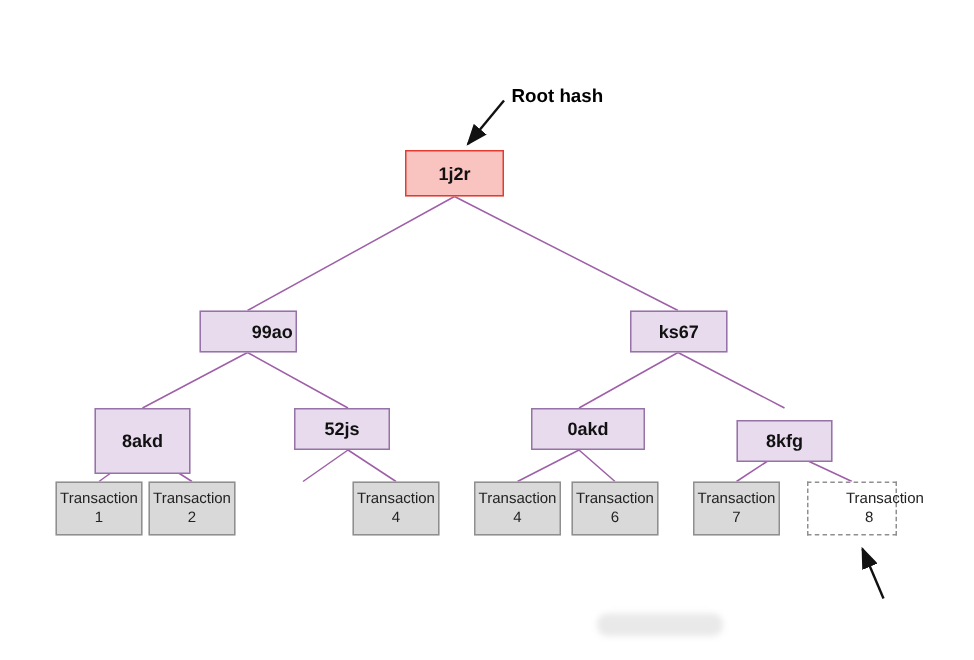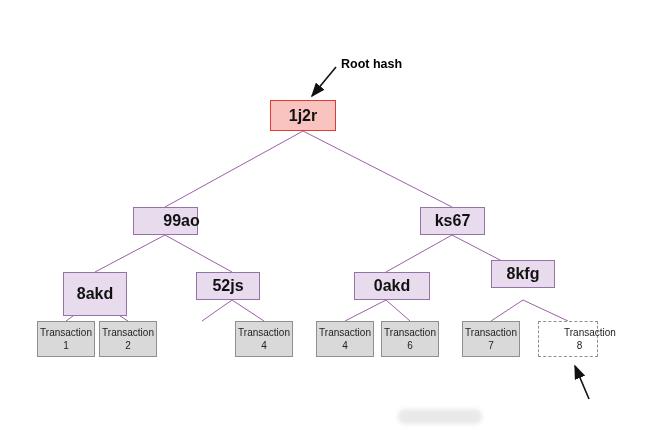--- a/index.html
+++ b/index.html
@@ -26,21 +26,21 @@
     display: flex;
     align-items: center;
     justify-content: center;
     text-align: center;
   }
 
   .hash {
     background: #e7dbed;
     border: 1px solid #9673a6;
     font-weight: bold;
-    font-size: 16px;
+    font-size: 12px;
     color: #111111;
   }
 
   .root {
     background: #f9c4c0;
     border: 1px solid #e23b33;
   }
 
   .leaf {
     background: #d9d9d9;
@@ -115,21 +115,21 @@
   <div class="annotation" style="left:341px; top:57px;">Root hash</div>
 
   <div class="node hash root" style="left:270px; top:100px; width:66px; height:31px;">1j2r</div>
 
   <div class="node hash" style="left:133px; top:207px; width:65px; height:28px;padding-left:32px;">99ao</div>
   <div class="node hash" style="left:420px; top:207px; width:65px; height:28px;">ks67</div>
 
   <div class="node hash" style="left:63px; top:272px; width:64px; height:44px;">8akd</div>
   <div class="node hash" style="left:196px; top:272px; width:64px; height:28px;">52js</div>
   <div class="node hash" style="left:354px; top:272px; width:76px; height:28px;">0akd</div>
-  <div class="node hash" style="left:491px; top:260px; width:64px; height:28px;">8kfg</div>
+  <div class="node hash" style="left:491px; top:280px; width:64px; height:28px;">8kfg</div>
 
   <div class="node leaf" style="left:37px; top:321px; width:58px; height:36px;">
     <span>Transaction 1</span>
   </div>
   <div class="node leaf" style="left:99px; top:321px; width:58px; height:36px;">
     <span>Transaction 2</span>
   </div>
   <div class="node leaf" style="left:235px; top:321px; width:58px; height:36px;">
     <span>Transaction 4</span>
   </div>

